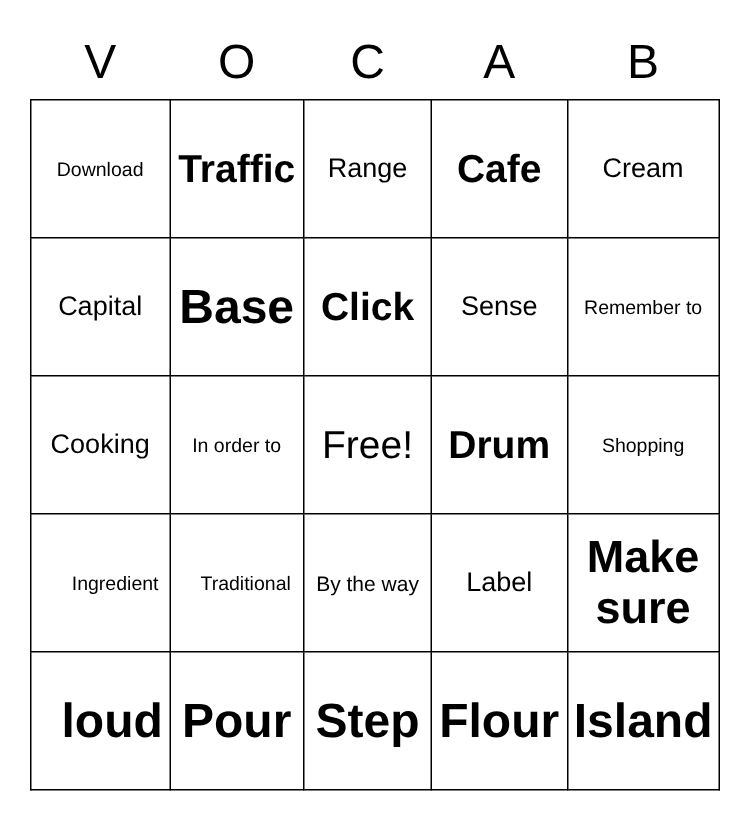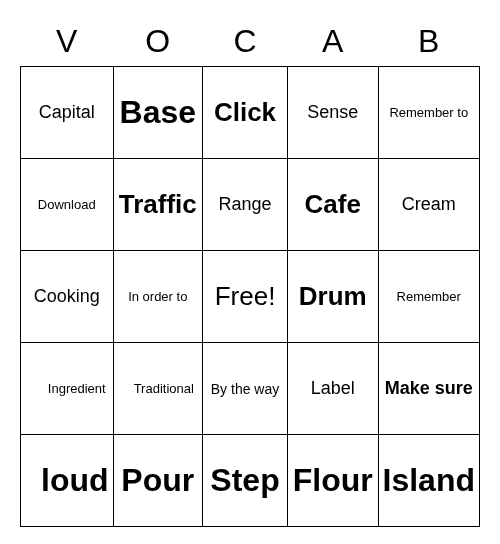--- a/index.html
+++ b/index.html
@@ -47,46 +47,46 @@
     <tr id="header-row">
     <th>V</th>
         <th>O</th>
         <th>C</th>
         <th>A</th>
         <th>B</th>
       </tr>
   </thead>
   <tbody id="bingo-body">
   <tr>
+        <td style="font-size: 13px;">Download</td>
+        <td style="font-size: 26px; font-weight: bold;">Traffic</td>
+        <td style="font-size: 18px;">Range</td>
+        <td style="font-size: 26px; font-weight: bold;">Cafe</td>
+        <td style="font-size: 18px;">Cream</td>
+      </tr>
+      <tr>
         <td style="font-size: 18px;">Capital</td>
         <td style="font-size: 32px; font-weight: bold;">Base</td>
         <td style="font-size: 26px; font-weight: bold;">Click</td>
         <td style="font-size: 18px;">Sense</td>
         <td style="font-size: 13px;">Remember to</td>
       </tr>
       <tr>
-        <td style="font-size: 13px;">Download</td>
-        <td style="font-size: 26px; font-weight: bold;">Traffic</td>
-        <td style="font-size: 18px;">Range</td>
-        <td style="font-size: 26px; font-weight: bold;">Cafe</td>
-        <td style="font-size: 18px;">Cream</td>
-      </tr>
-      <tr>
         <td style="font-size: 18px;">Cooking</td>
         <td style="font-size: 13px; margin-left: 44px;">In order to</td>
         <td style="font-size: 26px; font-weight: normal;">Free!</td>
         <td style="font-size: 26px; font-weight: bold;">Drum</td>
-        <td style="font-size: 13px;">Remember</td>
+        <td style="font-size: 13px;">Shopping</td>
       </tr>
       <tr>
         <td style="font-size: 13px; padding-left: 24px;">Ingredient</td>
         <td style="font-size: 13px; padding-left: 16px;">Traditional</td>
         <td style="font-size: 14px;">By the way</td>
         <td style="font-size: 18px;">Label</td>
-        <td style="font-size: 18px; font-weight: bold;">Make sure</td>
+        <td style="font-size: 30px; font-weight: bold;">Make sure</td>
       </tr>
       <tr>
         <td style="font-size: 32px; font-weight: bold; padding-left: 20px;">loud</td>
         <td style="font-size: 32px; font-weight: bold;">Pour</td>
         <td style="font-size: 32px; font-weight: bold;">Step</td>
         <td style="font-size: 32px; font-weight: bold;">Flour</td>
         <td style="font-size: 32px; font-weight: bold;">Island</td>
       </tr>
     </tbody>
 </table>

